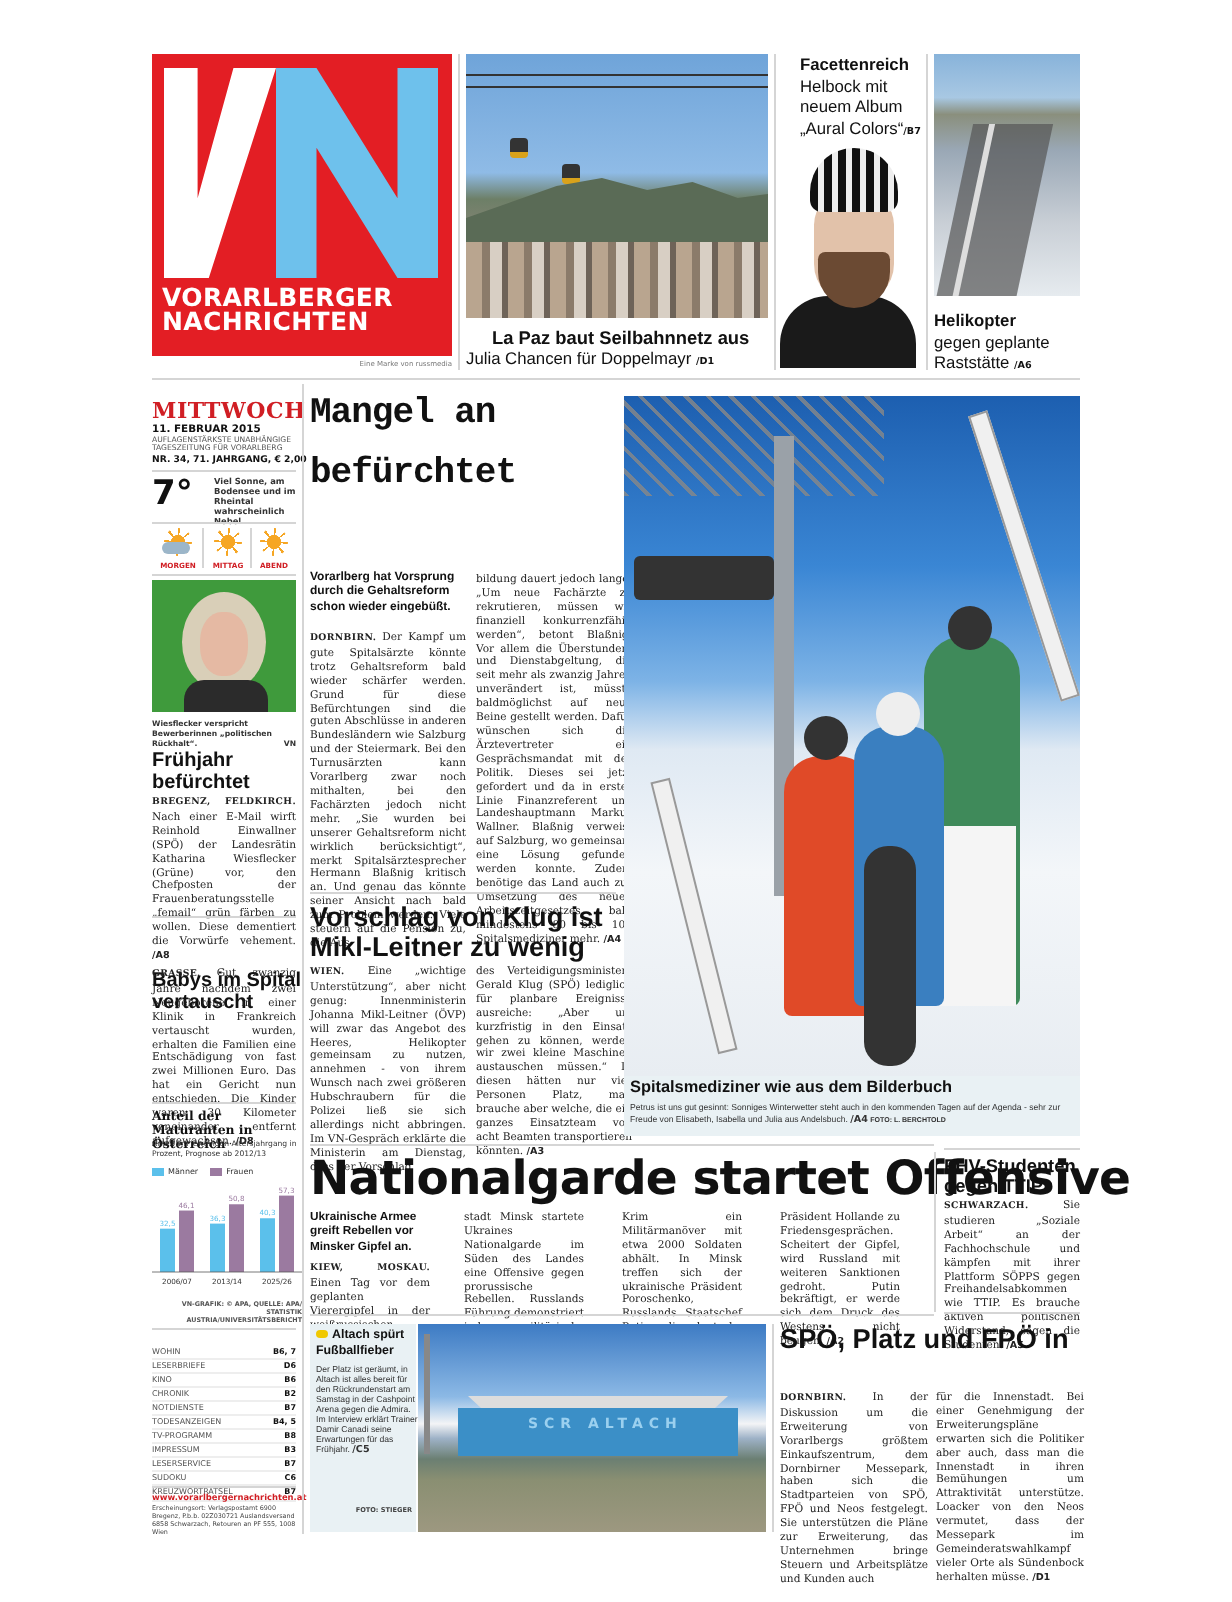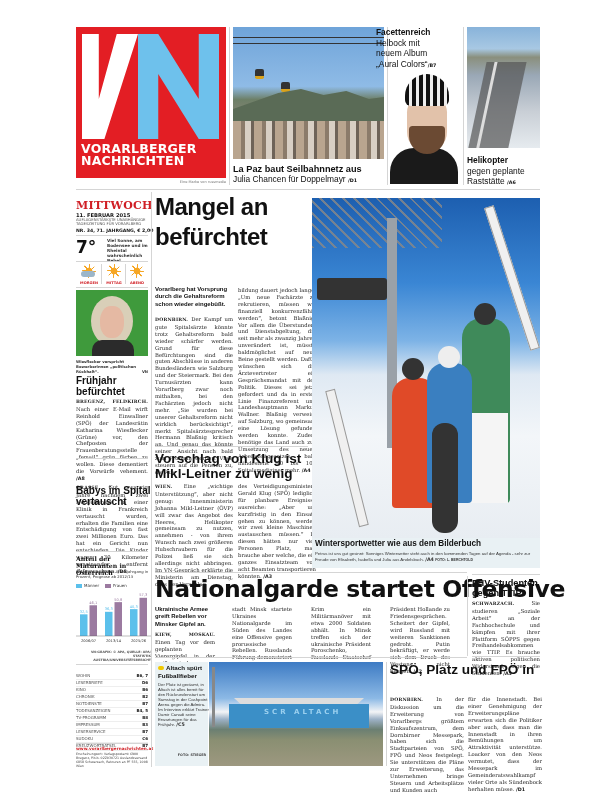--- a/index.html
+++ b/index.html
@@ -21,24 +21,24 @@
 #logo-sub{left:150px;top:180px;width:76px;text-align:right;font-size:3.5px;color:#777}
 
 
 .photo{position:absolute;overflow:hidden}
 #lapaz-photo{left:233px;top:27px;width:151px;height:132px;background:linear-gradient(180deg,#6fa4d9 0%,#8fbbe6 45%,#6d7f67 55%,#8a8578 70%,#a59d8c 85%,#7d6e5d 100%)}
 #lapaz-photo .cable{position:absolute;left:0;height:1px;width:100%;background:#333}
 #lapaz-photo .gondola{position:absolute;width:9px;height:10px;border-radius:2px;background:#333;border-bottom:3px solid #d9a21b}
 #lapaz-photo .mountain{position:absolute;left:0;top:58px;width:100%;height:40px;background:#5a6b56;clip-path:polygon(0 60%,15% 40%,30% 20%,45% 10%,60% 25%,75% 15%,90% 35%,100% 30%,100% 100%,0 100%)}
 #lapaz-photo .city{position:absolute;left:0;bottom:0;width:100%;height:38px;background:repeating-linear-gradient(90deg,#b9a58f 0 8px,#8b7b6a 8px 12px,#d8cfc4 12px 18px,#6e6358 18px 21px)}
 .head-bold{font-family:"Liberation Sans",sans-serif;font-weight:bold}
-#lapaz-head{left:233px;top:164px;font-size:9.2px;line-height:10px}
+#lapaz-head{left:246px;top:164px;font-size:9.2px;line-height:10px}
 #lapaz-sub{left:233px;top:174px;font-size:8.4px;line-height:10px;font-family:"Liberation Sans",sans-serif;color:#111}
 
-#helbock-text{left:376px;top:27px;width:70px;font-family:"Liberation Sans",sans-serif;font-size:8.4px;line-height:10.6px}
+#helbock-text{left:400px;top:27px;width:70px;font-family:"Liberation Sans",sans-serif;font-size:8.4px;line-height:10.6px}
 #helbock-photo{left:390px;top:74px;width:68px;height:110px;background:#fff}
 #helbock-photo .beanie{position:absolute;left:15px;top:0px;width:44px;height:32px;border-radius:22px 22px 6px 6px;background:repeating-linear-gradient(90deg,#111 0 4px,#eee 4px 7px)}
 #helbock-photo .face{position:absolute;left:17px;top:22px;width:40px;height:56px;border-radius:18px 18px 22px 22px;background:#e2c2aa}
 #helbock-photo .beard{position:absolute;left:19px;top:52px;width:36px;height:28px;border-radius:4px 4px 20px 20px;background:#6b4a33}
 #helbock-photo .shirt{position:absolute;left:0;top:74px;width:68px;height:36px;border-radius:24px 24px 0 0;background:#1a1a1a}
 
 #rast-photo{left:467px;top:27px;width:73px;height:121px;background:linear-gradient(180deg,#88b3da 0%,#a8c8e3 18%,#8a8f7d 25%,#9aa8b6 40%,#c9cfd6 70%,#e6ebef 100%)}
 #rast-photo .road{position:absolute;left:10px;top:35px;width:40px;height:90px;background:#555;transform:skewX(-12deg);opacity:.7}
 #rast-photo .road2{position:absolute;left:18px;top:35px;width:3px;height:90px;background:#ddd;transform:skewX(-12deg)}
 #rast-text{left:467px;top:155px;width:80px;font-family:"Liberation Sans",sans-serif;font-size:8.4px;line-height:10.6px}
@@ -74,21 +74,21 @@
 
 
 #index{left:76px;top:673px;width:72px}
 #index .row{display:flex;justify-content:space-between;font-size:4px;line-height:6.05px;border-bottom:0.5px solid #eee}
 #index .row .lbl{color:#555}
 #index .row .pg{font-weight:bold}
 #site{left:76px;top:746px;font-size:4.2px;font-weight:bold;color:#d01e24}
 #imprint{left:76px;top:752px;width:72px;font-size:3.2px;line-height:4.1px;color:#444}
 
 
-#lead-head{left:155px;top:192px;font-family:Liberation Sans, sans-serif;font-weight:bold;font-size:24px;line-height:30px;letter-spacing:-.5px}
+#lead-head{left:155px;top:192px;font-family:Liberation Mono, monospace;font-weight:bold;font-size:18px;line-height:30px;letter-spacing:-.5px}
 #lead-sub{left:155px;top:286px;width:80px;font-family:"Liberation Sans",sans-serif;font-weight:bold;font-size:6px;line-height:7.3px}
 #lead-col1{left:155px;top:316px;width:78px}
 #lead-col2{left:238px;top:287px;width:78px}
 
 #klug-head{left:155px;top:451px;font-family:"Liberation Sans",sans-serif;font-weight:bold;font-size:13.6px;line-height:15px}
 #klug-col1{left:155px;top:483px;width:78px}
 #klug-col2{left:238px;top:483px;width:78px}
 
 
 #ski-photo{left:312px;top:198px;width:228px;height:340px;background:linear-gradient(180deg,#1d5fb0 0%,#3a86d4 25%,#7db3e6 42%,#dfe9f3 52%,#f3f6f9 70%,#e8edf2 100%)}
@@ -339,21 +339,21 @@
   <div class="p3"></div>
   <div class="p1"></div>
   <div class="p2"></div>
   <div class="board"></div>
   <div class="ski1"></div>
   <div class="head1"></div>
   <div class="head2"></div>
   <div class="head3"></div>
 </div>
 <div id="ski-caption-box" class="abs"></div>
-<div id="ski-head" class="abs">Wintersportwetter wie aus dem Bilderbuch</div>
+<div id="ski-head" class="abs">Spitalsmediziner wie aus dem Bilderbuch</div>
 <div id="ski-text" class="abs"><span>Petrus ist uns gut gesinnt: Sonniges Winterwetter steht auch in den kommenden Tagen auf der Agenda - sehr zur Freude von Elisabeth, Isabella und Julia aus Andelsbuch.</span> <span class="tag">/A4</span> <span style="font-size:3.5px;font-weight:bold">FOTO: L. BERCHTOLD</span></div>
 
 <div class="hr" style="left:155px;top:572px;width:312px"></div>
 
 <div id="ng-head" class="abs">Nationalgarde startet Offensive</div>
 <div id="ng-sub" class="abs">Ukrainische Armee greift Rebellen vor Minsker Gipfel an.</div>
 <div id="ng-c0" class="abs body-text"><span class="kicker">KIEW, MOSKAU.</span> <span>Einen Tag vor dem geplanten Vierergipfel in der weißrussischen Haupt-</span></div>
 <div id="ng-c1" class="abs body-text">stadt Minsk startete Ukraines Nationalgarde im Süden des Landes eine Offensive gegen prorussische Rebellen. Russlands Führung demonstriert indes militärische Stärke, indem sie auf der Halbinsel</div>
 <div id="ng-c2" class="abs body-text">Krim ein Militärmanöver mit etwa 2000 Soldaten abhält. In Minsk treffen sich der ukrainische Präsident Poroschenko, Russlands Staatschef Putin, die deutsche Kanzlerin Merkel und Frankreichs</div>
 <div id="ng-c3" class="abs body-text"><span>Präsident Hollande zu Friedensgesprächen. Scheitert der Gipfel, wird Russland mit weiteren Sanktionen gedroht. Putin bekräftigt, er werde sich dem Druck des Westens nicht beugen.</span> <span class="tag">/A2</span></div>

